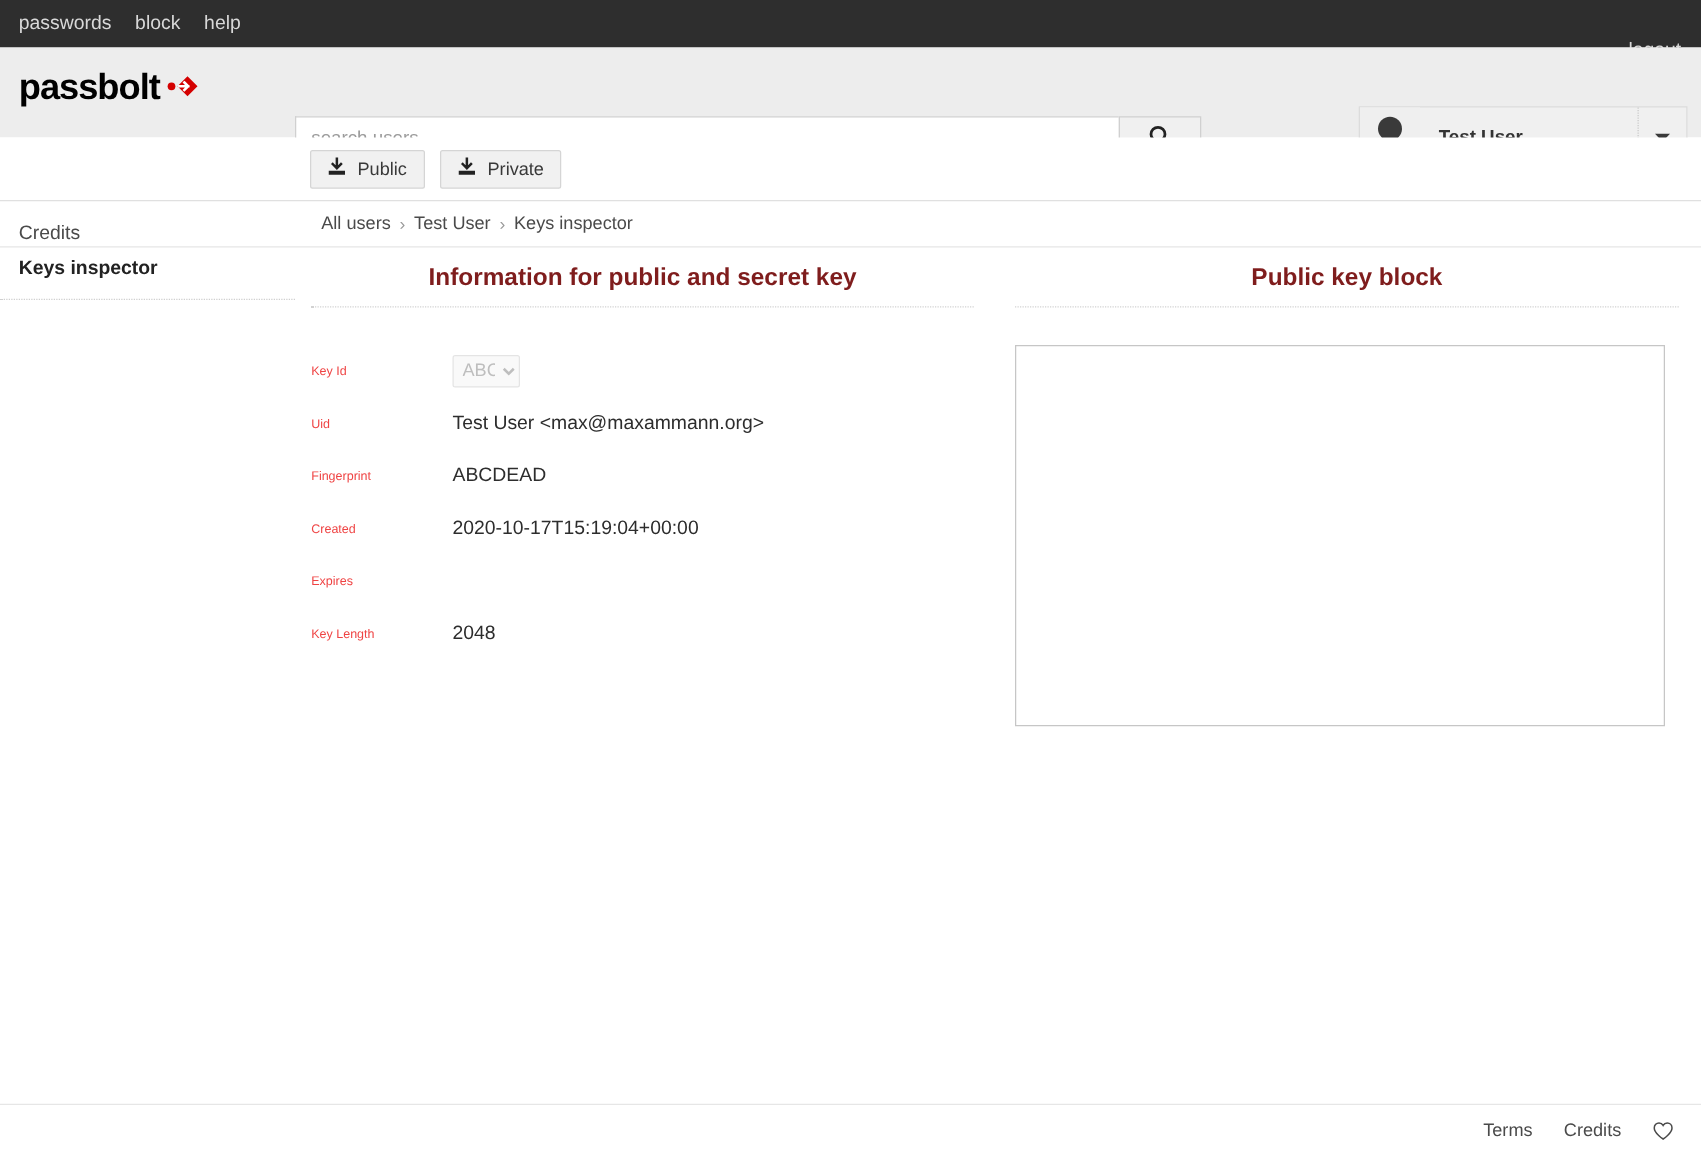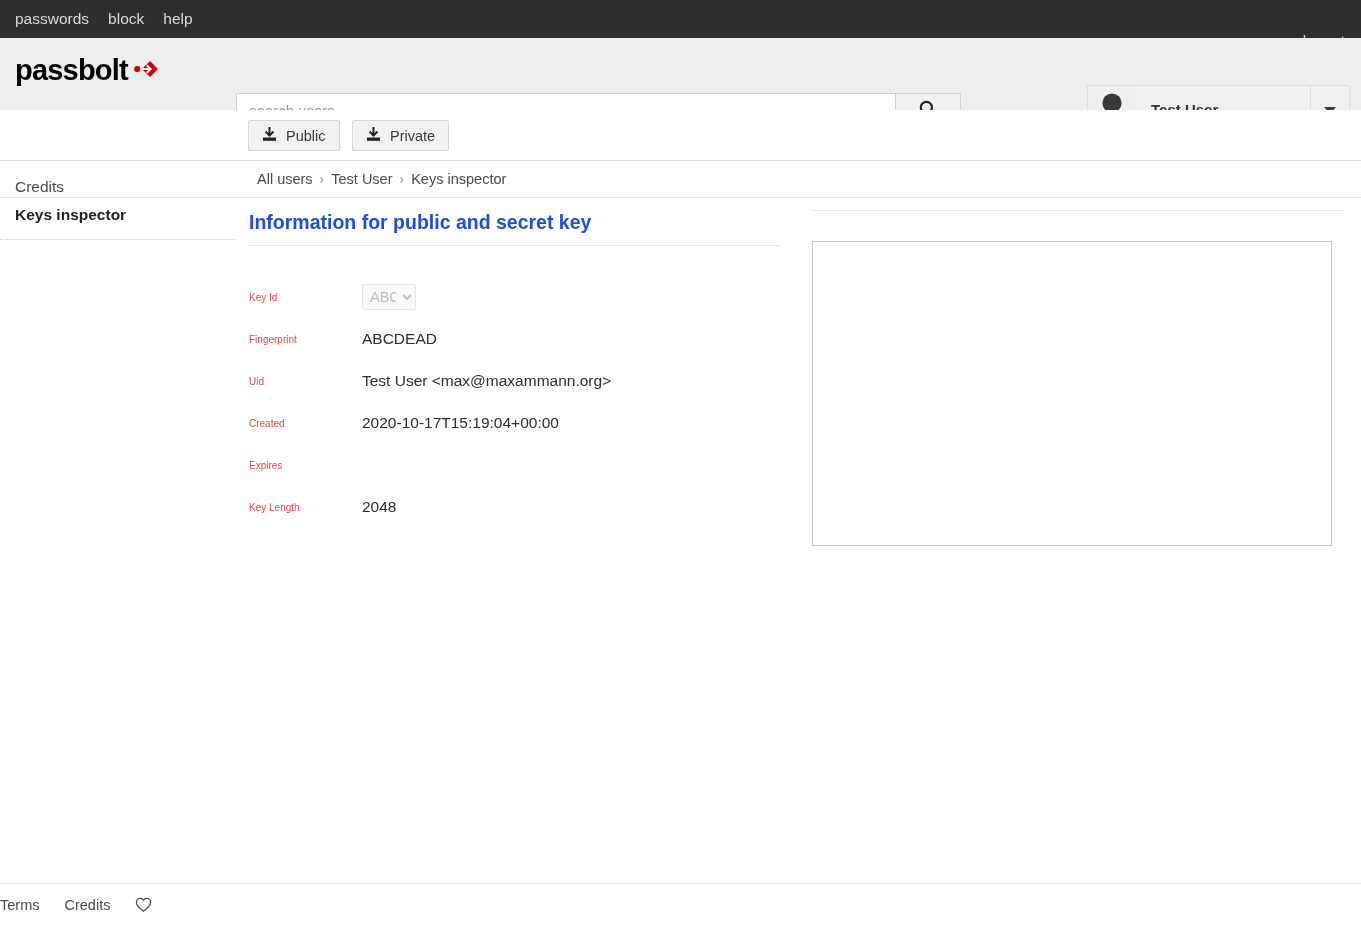--- a/index.html
+++ b/index.html
@@ -132,22 +132,22 @@
   #sidebar .item.active { font-weight: bold; color: #222; }
 
   
   #col-left {
     position: absolute; top: 210px; left: 249px; width: 530px;
   }
   #col-right {
     position: absolute; top: 210px; left: 812px; width: 531px;
   }
   .section-title {
-    font-size: 19.5px; font-weight: bold; color: #1d4ed8;
-    margin: 0 0 11px 0; line-height: 1.25;
+    font-size: 19.5px; font-weight: bold; color: #7f1d1d;
+    margin: 0 0 11px 0; line-height: 1.25; text-align: center;
   }
   .section-rule {
     border: none; border-top: 1px dotted #d2d2d2;
     margin: 0 0 30px 0; height: 0;
   }
 
   
   .kv-row { display: flex; align-items: center; min-height: 42px; }
   .kv-key {
     width: 113px; flex: none;
@@ -170,21 +170,21 @@
     resize: none; outline: none; display: block;
     font-family: "Liberation Mono", monospace;
     font-size: 13px; color: #333; padding: 8px;
   }
 
   
   #footer {
     position: absolute; left: 0; bottom: 0;
     width: 1361px; height: 42px;
     border-top: 1px solid #e6e6e6;
-    display: flex; align-items: center; 
+    display: flex; align-items: center; justify-content: flex-end;
     padding-right: 22px; gap: 25px;
   }
   #footer a {
     font-size: 14.5px; color: #4a4a4a; text-decoration: none;
   }
   #footer .heart { display: flex; align-items: center; }
 </style>
 </head>
 <body>
 
@@ -284,47 +284,48 @@
   <div class="kv-row">
     <div class="kv-key">Key Id</div>
     <div class="kv-val">
       <select id="keyid-select" disabled="">
         <option>ABC</option>
       </select>
     </div>
   </div>
 
   <div class="kv-row">
+    <div class="kv-key">Uid</div>
+    <div class="kv-val">Test User &lt;max@maxammann.org&gt;</div>
+  </div>
+
+  <div class="kv-row">
     <div class="kv-key">Fingerprint</div>
     <div class="kv-val">ABCDEAD</div>
   </div>
 
   <div class="kv-row">
-    <div class="kv-key">Uid</div>
-    <div class="kv-val">Test User &lt;max@maxammann.org&gt;</div>
-  </div>
-
-  <div class="kv-row">
     <div class="kv-key">Created</div>
     <div class="kv-val">2020-10-17T15:19:04+00:00</div>
   </div>
 
   <div class="kv-row">
     <div class="kv-key">Expires</div>
     <div class="kv-val"></div>
   </div>
 
   <div class="kv-row">
     <div class="kv-key">Key Length</div>
     <div class="kv-val">2048</div>
   </div>
 
 </div>
 
 <div id="col-right">
+  <h2 class="section-title">Public key block</h2>
   <hr class="section-rule">
   <textarea id="pubkey-block" style=""></textarea>
 </div>
 
 <div id="footer">
   <a href="#">Terms</a>
   <a href="#">Credits</a>
   <span class="heart">
     <svg width="17" height="16" viewBox="0 0 17 16">
       <path d="M8.5 14.2 C8.5 14.2 1.4 9.6 1.4 5.3 C1.4 2.9 3.2 1.3 5.2 1.3 C6.7 1.3 7.9 2.2 8.5 3.3 C9.1 2.2 10.3 1.3 11.8 1.3 C13.8 1.3 15.6 2.9 15.6 5.3 C15.6 9.6 8.5 14.2 8.5 14.2 Z" fill="none" stroke="#4a4a4a" stroke-width="1.2"></path>

